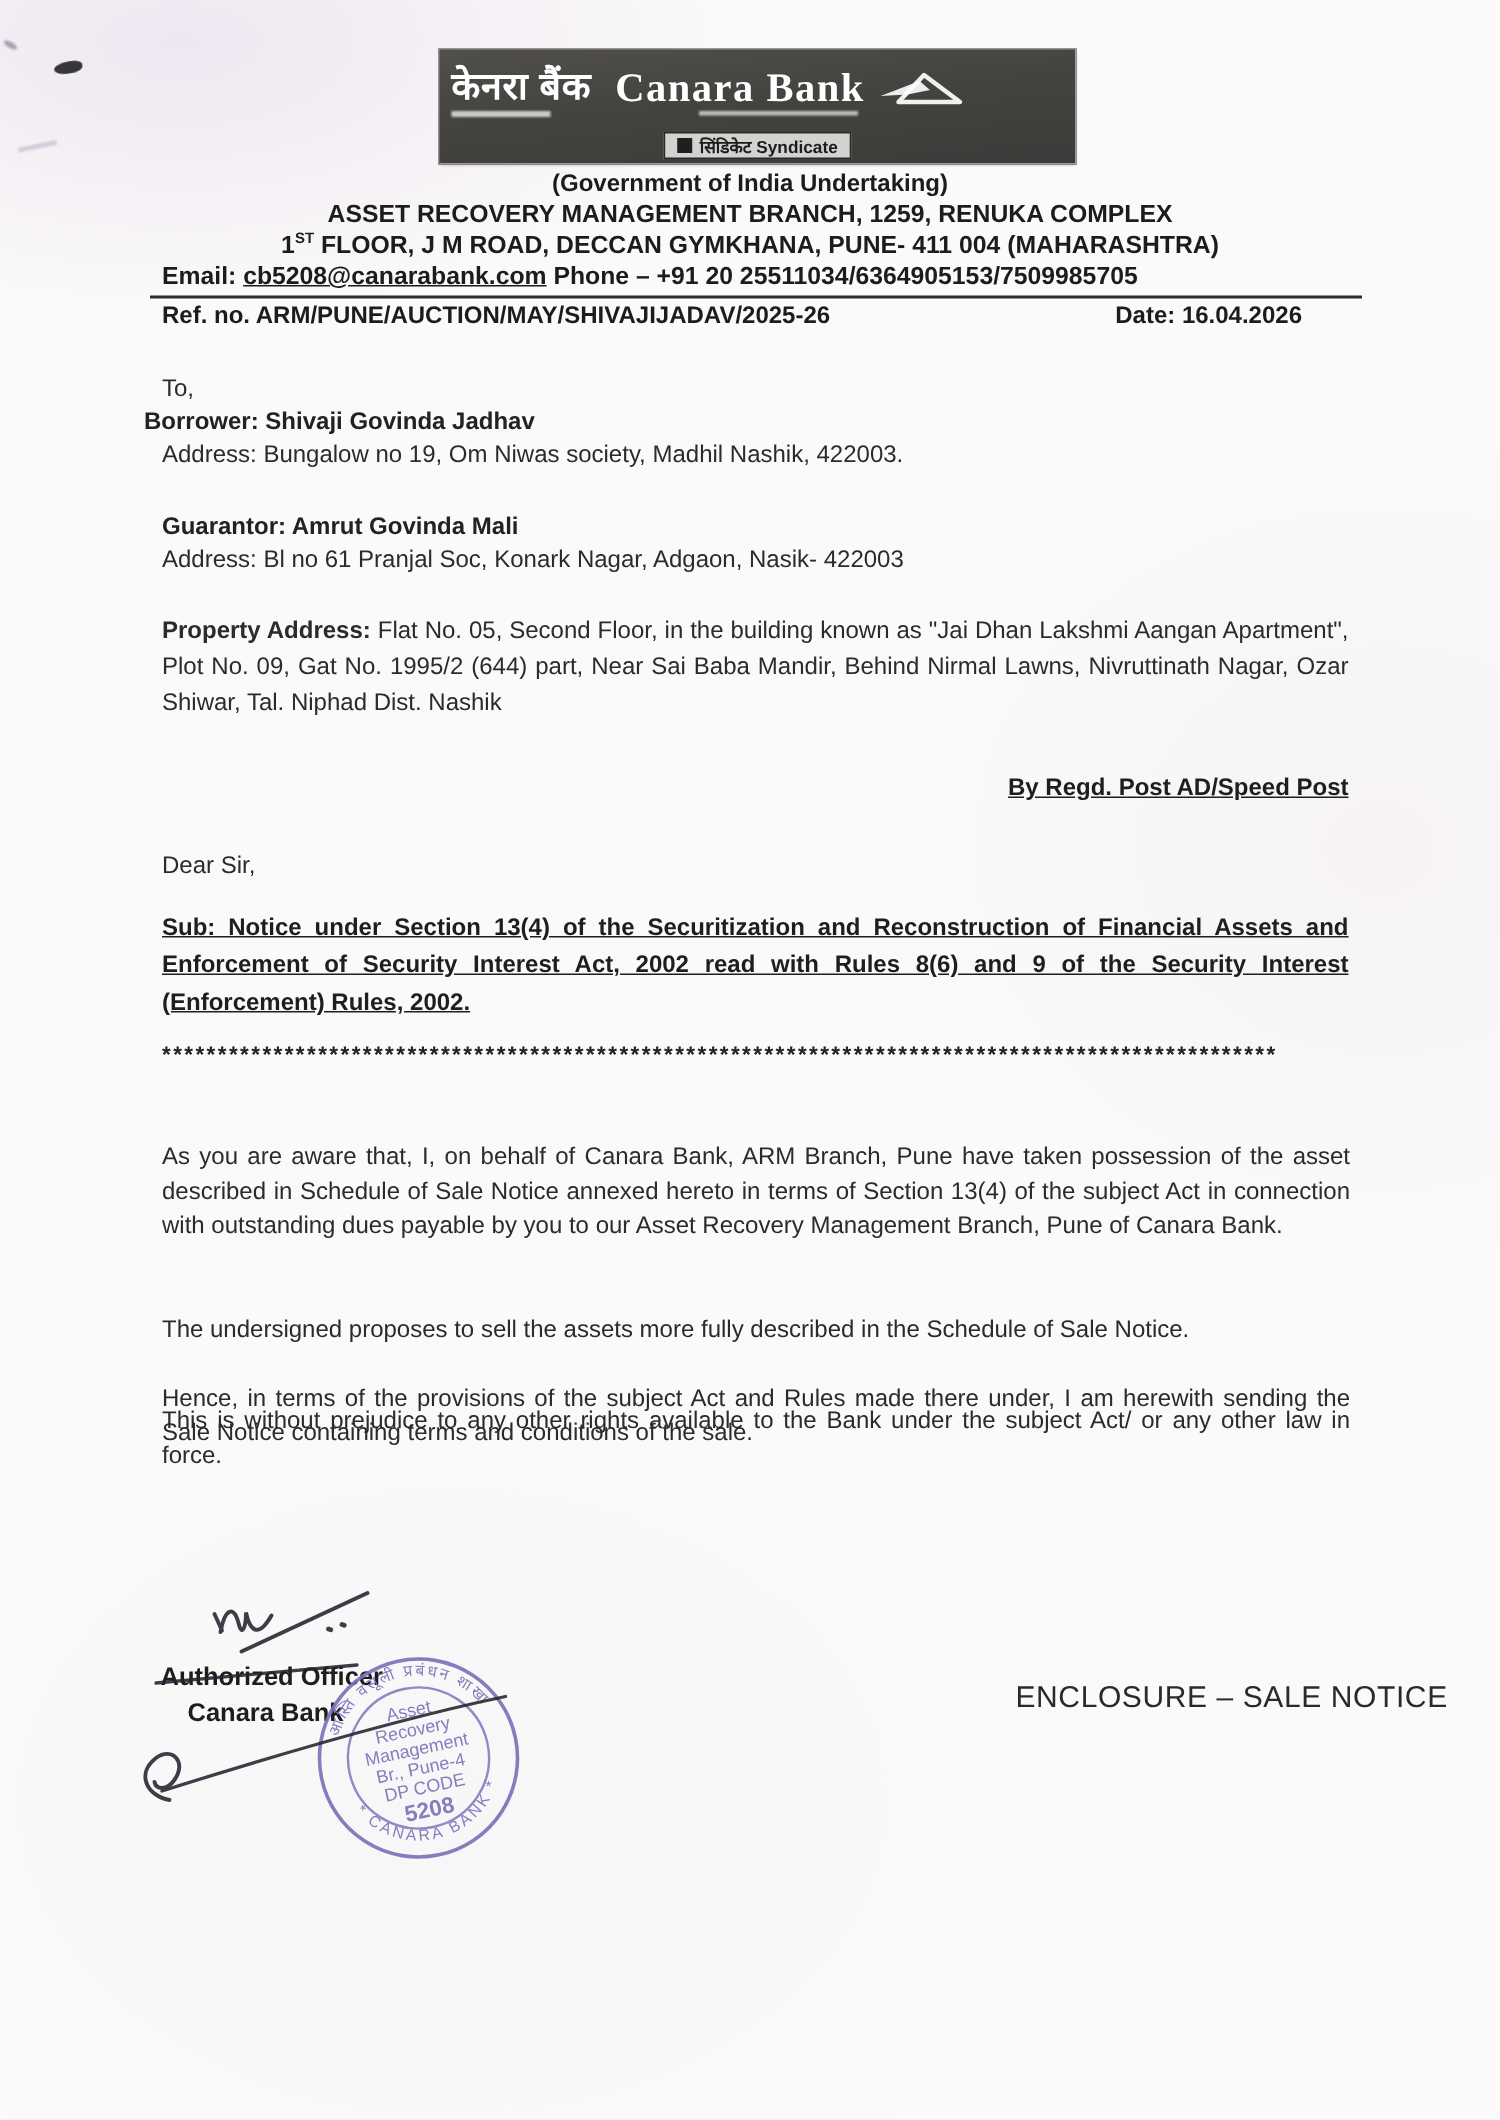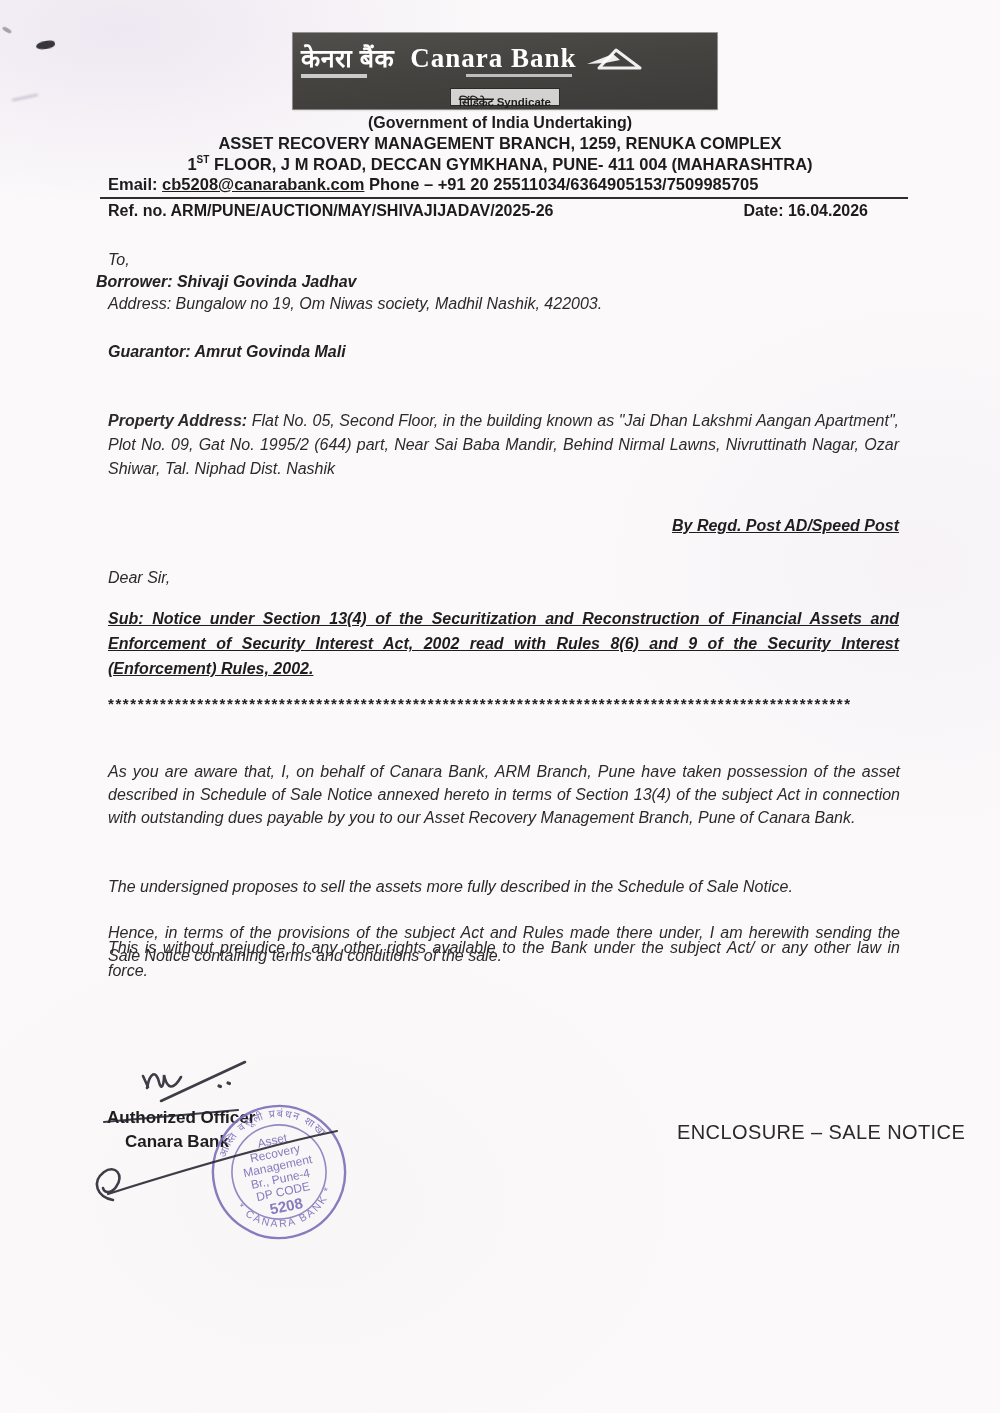--- a/index.html
+++ b/index.html
@@ -36,37 +36,37 @@
   .banner-row { position: absolute; left: 8px; right: 6px; top: 12px; display: flex; align-items: flex-start; }
   .name-hi { color: #fff; font-weight: bold; font-size: 25px; line-height: 26px; letter-spacing: .5px; filter: blur(.35px); white-space: nowrap; }
   .tagbar-hi { margin-top: 3px; height: 4px; width: 66px; background: rgba(255,255,255,.72); filter: blur(.6px); }
   .name-en { color: #fff; font-family: "Liberation Serif", serif; font-weight: bold; font-size: 27px; line-height: 26px; letter-spacing: 1px; margin-left: 16px; filter: blur(.35px); white-space: nowrap; }
   .tagbar-en { margin-top: 3px; margin-left: 72px; height: 3px; width: 106px; background: rgba(255,255,255,.66); filter: blur(.6px); }
   .bank-logo { margin-left: 8px; margin-top: 2px; flex: 0 0 auto; }
   .synd-box {
     position: absolute; left: 50%; transform: translateX(-50%); bottom: 3px;
     background: #d4d2d0; border: 1px solid #2b2a28;
     height: 18px; padding: 0 8px; display: flex; align-items: center; gap: 5px;
-    font-size: 11.5px; font-weight: bold; color: #1d1c1b; white-space: nowrap; filter: blur(.25px); flex-direction: column;
+    font-size: 11.5px; font-weight: bold; color: #1d1c1b; white-space: nowrap; filter: blur(.25px);
   }
   .synd-sq { width: 10px; height: 10px; background: #201f1e; display: inline-block; }
 
   
   .gov-line    { left: 0; top: 114px; width: 1000px; text-align: center; font-weight: bold; font-size: 16px; color: #1c1c1c; }
   .branch-line { left: 0; top: 134px; width: 1000px; text-align: center; font-weight: bold; font-size: 16.5px; color: #1c1c1c; }
   .floor-line  { left: 0; top: 154px; width: 1000px; text-align: center; font-weight: bold; font-size: 16.5px; color: #1c1c1c; }
   .floor-line sup { font-size: 10px; }
   .email-line  { left: 108px; top: 175px; font-weight: bold; font-size: 16.5px; color: #1c1c1c; }
   .email-line .u { text-decoration: underline; }
   .head-rule   { left: 100px; top: 197px; width: 808px; height: 2px; background: #2e2e2e; }
   .ref-line    { left: 108px; top: 202px; font-weight: bold; font-size: 16px; color: #1c1c1c; }
   .date-line   { right: 132px; top: 202px; font-weight: bold; font-size: 16px; color: #1c1c1c; padding-left: 24px; }
 
   
-  .body-text { font-size: 16px; line-height: 23px; color: #2b2b2b; font-style: italic; }
+  .body-text { font-size: 16px; line-height: 23px; color: #2b2b2b; }
   .sb { font-weight: bold; }
   .to-line        { left: 108px; top: 248px; }
   .borrower-line  { left: 96px; top: 270px; font-weight: bold; color: #222; }
   .borrower-addr  { left: 108px; top: 292px; }
   .guarantor-line { left: 108px; top: 340px; font-weight: bold; color: #222; }
   .guarantor-addr { left: 108px; top: 362px; }
   .property-para  { left: 108px; top: 409px; width: 791px; text-align: justify; line-height: 24px; }
   .post-mode      { left: 108px; top: 514px; width: 791px; text-align: right; font-weight: bold; text-decoration: underline; color: #1e1e1e; }
   .salutation     { left: 108px; top: 566px; }
   .subject-para   { left: 108px; top: 606px; width: 791px; text-align: justify; font-weight: bold; text-decoration: underline; line-height: 25px; color: #1e1e1e; }
@@ -118,20 +118,21 @@
   <div class="abs floor-line"><span>1</span><sup>ST</sup><span> FLOOR, J M ROAD, DECCAN GYMKHANA, PUNE- 411 004 (MAHARASHTRA)</span></div>
   <div class="abs email-line"><span>Email: </span><span class="u">cb5208@canarabank.com</span><span> Phone – +91 20 25511034/6364905153/7509985705</span></div>
   <div class="abs head-rule"></div>
   <div class="abs ref-line">Ref. no. ARM/PUNE/AUCTION/MAY/SHIVAJIJADAV/2025-26</div>
   <div class="abs date-line">Date: 16.04.2026</div>
 
   <div class="abs body-text to-line">To,</div>
   <div class="abs body-text borrower-line">Borrower: Shivaji Govinda Jadhav</div>
   <div class="abs body-text borrower-addr">Address: Bungalow no 19, Om Niwas society, Madhil Nashik, 422003.</div>
   <div class="abs body-text guarantor-line">Guarantor: Amrut Govinda Mali</div>
+  <div class="abs body-text guarantor-addr">Address: Bl no 61 Pranjal Soc, Konark Nagar, Adgaon, Nasik- 422003</div>
   <div class="abs body-text property-para"><span class="sb">Property Address:</span><span> Flat No. 05, Second Floor, in the building known as "Jai Dhan Lakshmi Aangan Apartment", Plot No. 09, Gat No. 1995/2 (644) part, Near Sai Baba Mandir, Behind Nirmal Lawns, Nivruttinath Nagar, Ozar Shiwar, Tal. Niphad Dist. Nashik</span></div>
   <div class="abs body-text post-mode">By Regd. Post AD/Speed Post</div>
 
   <div class="abs body-text salutation">Dear Sir,</div>
   <div class="abs body-text subject-para">Sub: Notice under Section 13(4) of the Securitization and Reconstruction of Financial Assets and Enforcement of Security Interest Act, 2002 read with Rules 8(6) and 9 of the Security Interest (Enforcement) Rules, 2002.</div>
   <div class="abs star-row">****************************************************************************************************</div>
   <div class="abs body-text para1">As you are aware that, I, on behalf of Canara Bank, ARM Branch, Pune have taken possession of the asset described in Schedule of Sale Notice annexed hereto in terms of Section 13(4) of the subject Act in connection with outstanding dues payable by you to our Asset Recovery Management Branch, Pune of Canara Bank.</div>
   <div class="abs body-text para2">The undersigned proposes to sell the assets more fully described in the Schedule of Sale Notice.</div>
   <div class="abs body-text para3">Hence, in terms of the provisions of the subject Act and Rules made there under, I am herewith sending the Sale Notice containing terms and conditions of the sale.</div>
   <div class="abs body-text para4">This is without prejudice to any other rights available to the Bank under the subject Act/ or any other law in force.</div>

